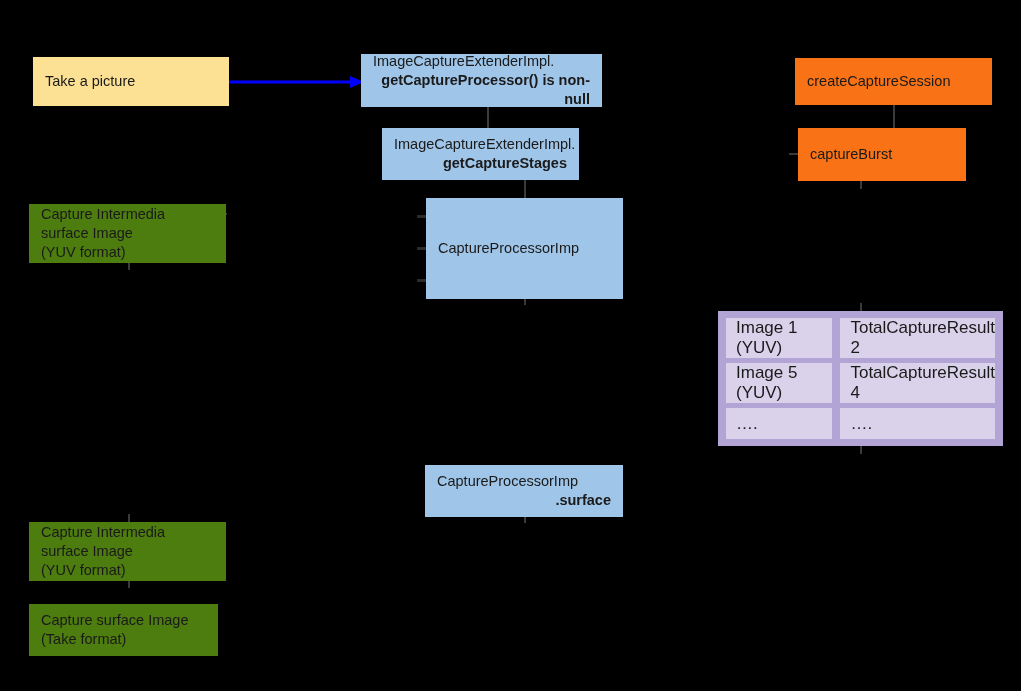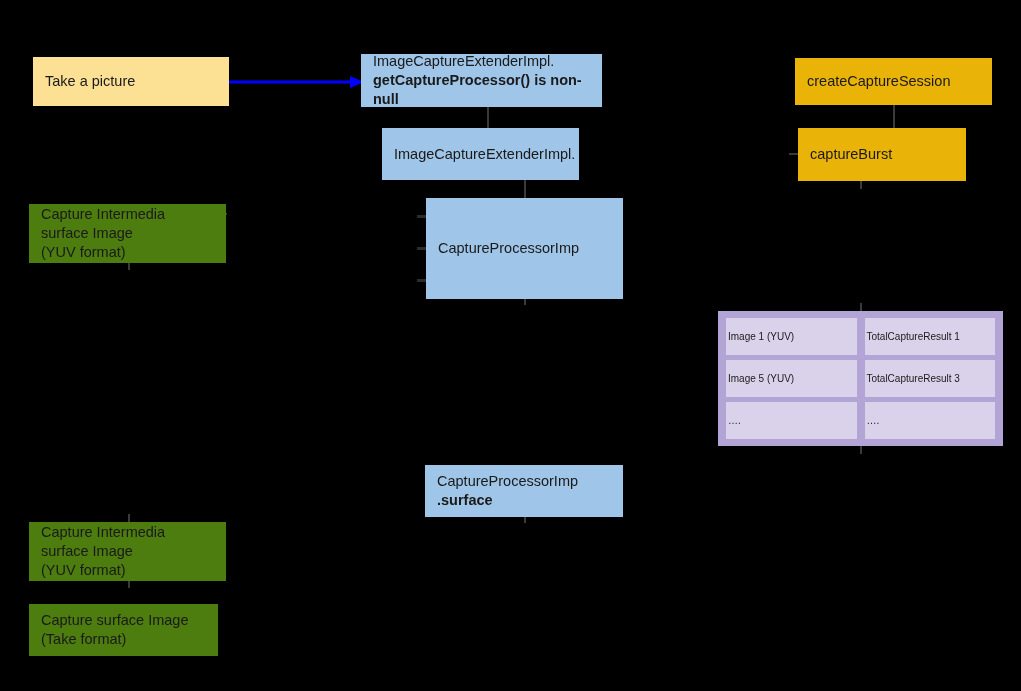--- a/index.html
+++ b/index.html
@@ -32,27 +32,27 @@
     flex-direction: column;
     justify-content: center;
     color: #1a1a1a;
     font-size: 14.5px;
     line-height: 19px;
     padding: 0 12px;
     white-space: pre-line;
   }
 
   .node .ln { display: block; }
-  .node .bold { font-weight: bold; }
+  .node .bold { font-weight: bold; text-align: right; }
 
   
   .amber  { background: #FCE094; }
   .cream  { background: #4d7c0f; }
   .blue   { background: #9FC5E8; }
-  .green  { background: #eab308; }
+  .green  { background: #f97316; }
   .plum-outer { background: #B2A5D6; }
   .plum-cell  { background: #DAD2EB; }
 
   
   #n-take-picture      { left: 25px;  top: 57px;  width: 196px; height: 49px; margin-left: 8px; }
   #n-get-capture-proc  { left: 361px; top: 54px;  width: 241px; height: 53px; }
   #n-get-capture-stages{ left: 382px; top: 128px; width: 197px; height: 52px; }
   #n-capture-processor { left: 426px; top: 198px; width: 197px; height: 101px; }
   #n-capture-proc-process { left: 425px; top: 465px; width: 198px; height: 52px; }
 
@@ -79,22 +79,22 @@
     flex: 1 1 0;
     display: flex;
     flex-direction: column;
     gap: 5px;
   }
   .result-cell {
     flex: 1 1 0;
     box-sizing: border-box;
     display: flex;
     align-items: center;
-    padding-left: 2px;
-    font-size: 10px;
+    padding-left: 10px;
+    font-size: 17px;
     color: #1a1a1a;
   }
 
   
   #arrow-take-to-extender {
     position: absolute;
     left: 214px;
     top: 74px;
     width: 150px;
     height: 16px;
@@ -165,20 +165,21 @@
     <span class="ln">(Take format)</span>
   </div>
 
   <div class="node blue" id="n-get-capture-proc">
     <span class="ln">ImageCaptureExtenderImpl.</span>
     <span class="ln bold">getCaptureProcessor() is non-null</span>
   </div>
 
   <div class="node blue" id="n-get-capture-stages">
     <span class="ln">ImageCaptureExtenderImpl.</span>
+    <span class="ln bold">getCaptureStages</span>
   </div>
 
   <div class="node blue" id="n-capture-processor">
     <span class="ln">CaptureProcessorImp</span>
   </div>
 
   <div class="node blue" id="n-capture-proc-process">
     <span class="ln">CaptureProcessorImp</span>
     <span class="ln bold">.surface</span>
   </div>
@@ -191,19 +192,19 @@
     <span class="ln">captureBurst</span>
   </div>
 
   <div id="result-table" class="plum-outer">
     <div class="result-col">
       <div class="result-cell plum-cell">Image 1 (YUV)</div>
       <div class="result-cell plum-cell">Image 5 (YUV)</div>
       <div class="result-cell plum-cell">….</div>
     </div>
     <div class="result-col">
-      <div class="result-cell plum-cell">TotalCaptureResult 1</div>
-      <div class="result-cell plum-cell">TotalCaptureResult 3</div>
+      <div class="result-cell plum-cell">TotalCaptureResult 2</div>
+      <div class="result-cell plum-cell">TotalCaptureResult 4</div>
       <div class="result-cell plum-cell">….</div>
     </div>
   </div>
 
 </div>
 
 </body></html>

